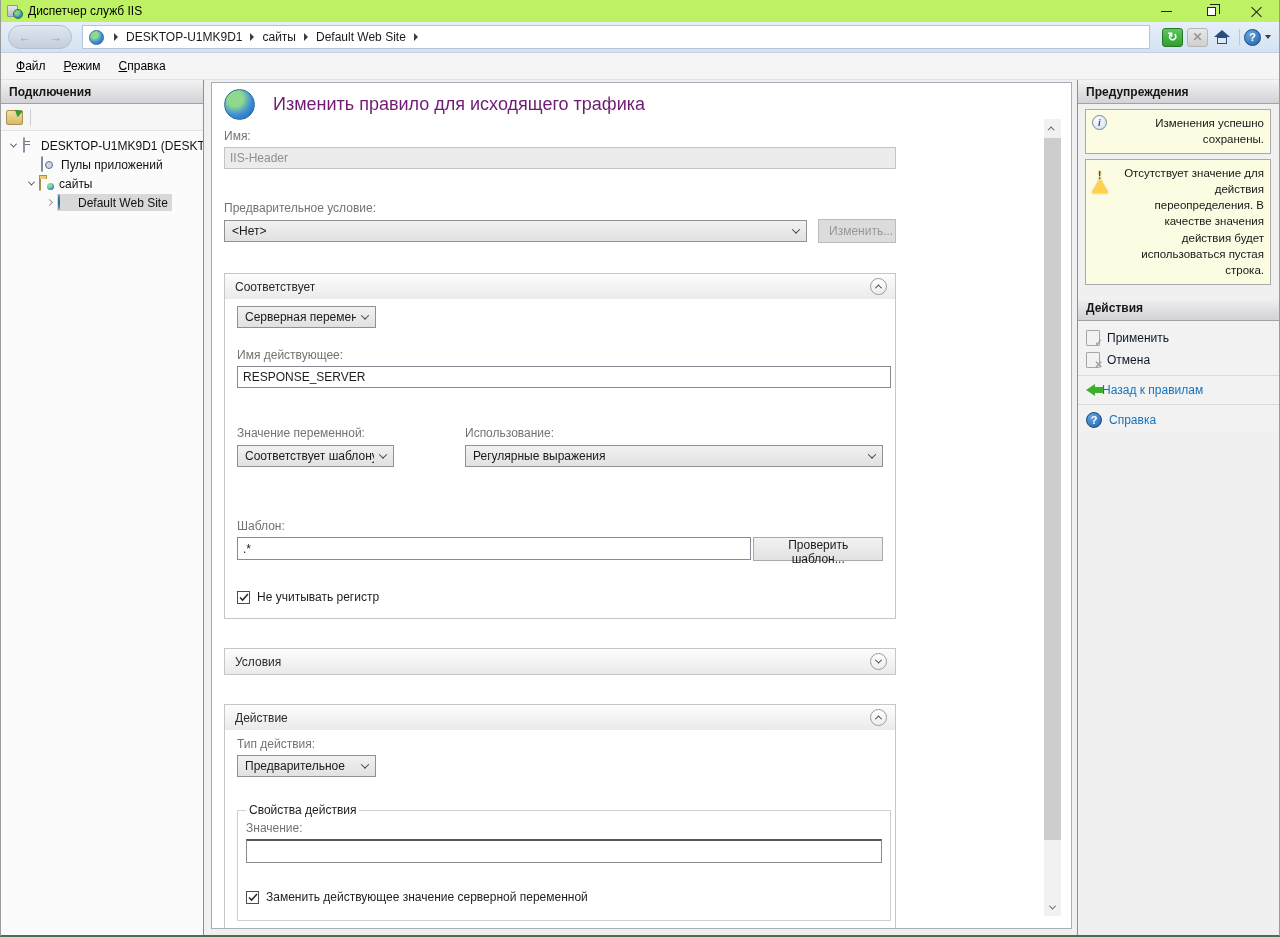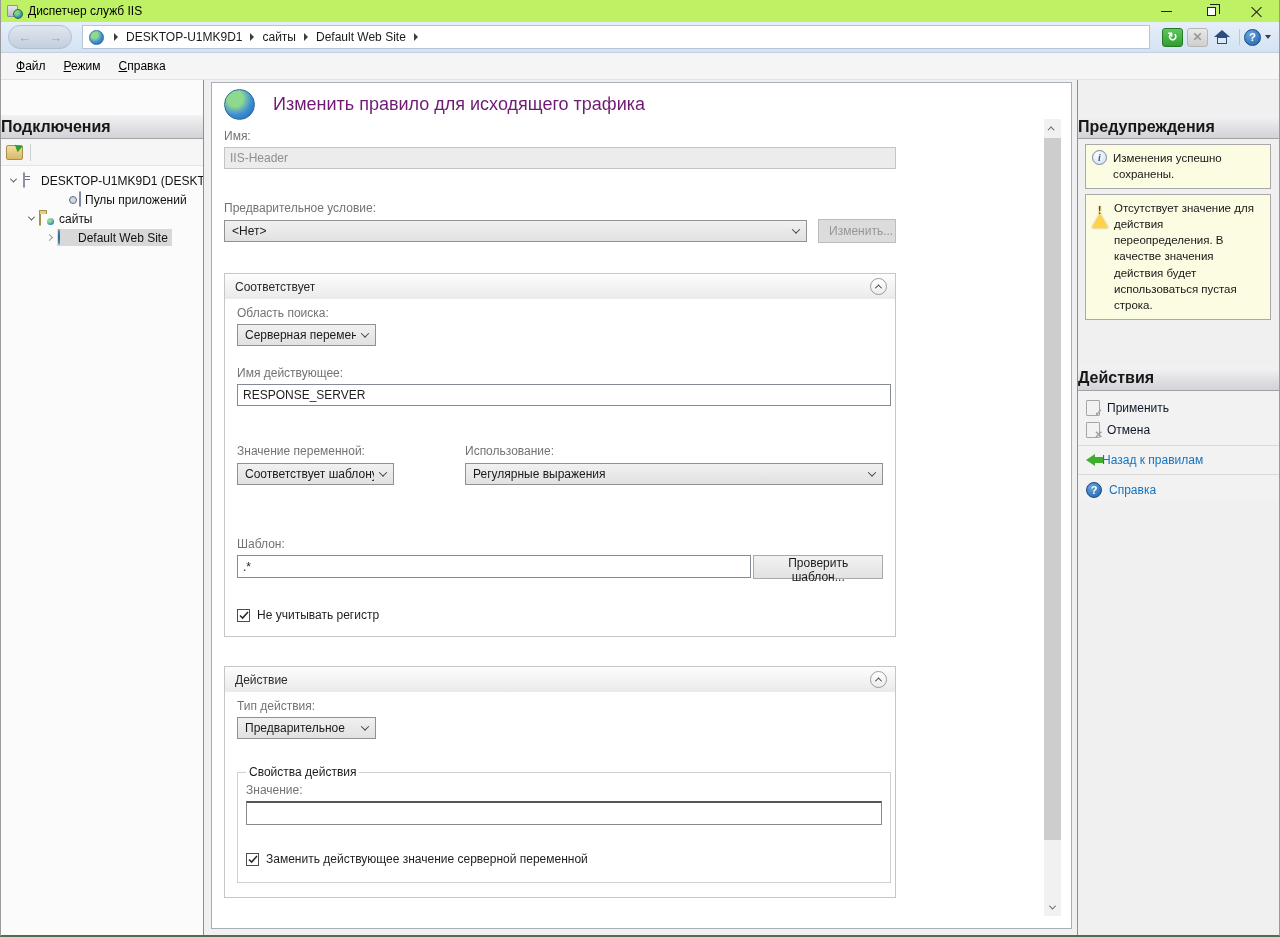--- a/index.html
+++ b/index.html
@@ -40,21 +40,21 @@
   .ico-help { width:17px; height:17px; border-radius:50%; background:radial-gradient(circle at 35% 30%, #6aa6e0, #1d5fa8); border:1px solid #164a85; color:#fff; font-weight:bold; font-size:11px; display:flex; align-items:center; justify-content:center; }
   .help-caret { width:0; height:0; border-top:4px solid #3c3c3c; border-left:3.5px solid transparent; border-right:3.5px solid transparent; margin-left:4px; }
 
   
   .menubar { height:27px; flex:0 0 auto; background:#f5f5f5; border-bottom:1px solid #e2e2e2; display:flex; align-items:center; padding-left:6px; }
   .menu-item { padding:4px 9px; color:#000; }
   .menu-item u { text-decoration:underline; }
 
   
   .app-body { flex:1 1 auto; display:flex; min-height:0; }
-  .panel-header { height:24px; background:linear-gradient(#f3f3f4,#d2d2d7); border-bottom:1px solid #a2a2a6; display:flex; align-items:center; font-weight:bold; font-size:16px; color:#161616; flex:0 0 auto;margin-top:35px; }
+  .panel-header { height:24px; background:linear-gradient(#f3f3f4,#d2d2d7); border-bottom:1px solid #a2a2a6; display:flex; align-items:center; padding-left:8px; font-weight:bold; font-size:12px; color:#161616; flex:0 0 auto; }
 
   
   .left-panel { width:203px; flex:0 0 auto; border-right:1px solid #8f8f8f; background:#fbfbfb; display:flex; flex-direction:column; overflow:hidden; }
   .conn-toolbar { height:27px; background:#f6f6f6; border-bottom:1px solid #e4e4e4; display:flex; align-items:center; padding-left:5px; flex:0 0 auto; }
   .save-conn-ico { width:17px; height:15px; background:linear-gradient(#f3dfa0,#d9b86a); border:1px solid #a98f4e; border-radius:2px; position:relative; }
   .save-conn-ico::after { content:''; position:absolute; right:1px; top:-3px; width:0; height:0; border-right:7px solid #2f9e2f; border-top:4px solid transparent; border-bottom:4px solid transparent; transform:rotate(40deg); }
   .tb-sep { width:1px; height:17px; background:#cfcfcf; margin-left:7px; }
   .tree { padding-top:5px; font-size:12px; color:#111; }
   .tree-row { height:19px; display:flex; align-items:center; white-space:nowrap; overflow:hidden; }
   .expander { width:16px; flex:0 0 auto; display:flex; align-items:center; justify-content:center; }
@@ -105,21 +105,21 @@
 
   
   .scrollbar { position:absolute; top:36px; right:10px; width:17px; height:797px; background:#f1f1f1; }
   .sb-btn { position:absolute; left:0; width:17px; height:18px; display:flex; align-items:center; justify-content:center; background:#f1f1f1; }
   .sb-btn .c { width:5px; height:5px; border-right:1.5px solid #5a5a5a; border-bottom:1.5px solid #5a5a5a; }
   .sb-btn.up { top:0; } .sb-btn.up .c { transform:rotate(-135deg) translateY(-2px); }
   .sb-btn.down { bottom:0; } .sb-btn.down .c { transform:rotate(45deg) translate(-1px,-1px); }
   .sb-thumb { position:absolute; left:0; top:19px; width:17px; height:702px; background:#cdcdcd; }
 
   
-  .right-panel { width:202px; flex:0 0 auto; border-left:1px solid #8f8f8f; background:#f0f0f0; display:flex; flex-direction:column; overflow:hidden; }
+  .right-panel { width:202px; flex:0 0 auto; border-left:1px solid #8f8f8f; background:#f0f0f0; display:flex; flex-direction:column; overflow:hidden;text-align:right; }
   .alert-box { margin:5px 8px 0 7px; background:#fcfce3; border:1px solid #a9a9a9; padding:5px 6px 6px 6px; display:flex; font-size:11.5px; line-height:1.4; color:#161616; }
   .alert-ico { flex:0 0 auto; margin-right:6px; }
   .info-circle { width:15px; height:15px; border-radius:50%; border:1px solid #7188a5; background:radial-gradient(circle at 35% 30%, #ffffff, #cfdced); color:#2c5f8f; font-weight:bold; font-size:10px; display:flex; align-items:center; justify-content:center; font-family:"Liberation Serif",serif; font-style:italic; }
   .warn-tri { width:0; height:0; border-left:8px solid transparent; border-right:8px solid transparent; border-bottom:14px solid #ffd24a; position:relative; filter:drop-shadow(0 0 1px #c9a227); }
   .warn-tri::after { content:'!'; position:absolute; left:-2px; top:2px; font-size:10px; font-weight:bold; color:#5a4a00; }
   .actions-header-wrap { margin-top:12px; }
   .actions-list { background:#f2f2f2; padding-top:6px; }
   .action-item { display:flex; align-items:center; padding:3px 8px; }
   .action-label { margin-left:7px; }
   .action-item.disabled .action-label { color:#0f172a; }
@@ -200,21 +200,21 @@
         <span class="tb-sep"></span>
       </div>
       <div class="tree">
         <div class="tree-row" style="padding-left:4px;">
           <span class="expander">
               <span class="chev down"></span>
             </span>
           <span class="ti"><span class="ico-server"></span></span>
           <span class="tree-label">DESKTOP-U1MK9D1 (DESKTOP</span>
         </div>
-        <div class="tree-row" style="padding-left:64px;text-align:right;">
+        <div class="tree-row" style="padding-left:40px;">
           <span class="ti"><span class="ico-apppool"></span></span>
           <span class="tree-label">Пулы приложений</span>
         </div>
         <div class="tree-row" style="padding-left:22px;">
           <span class="expander">
               <span class="chev down"></span>
             </span>
           <span class="ti"><span class="ico-folder"></span></span>
           <span class="tree-label">сайты</span>
         </div>
@@ -253,21 +253,20 @@
 
           
           <div class="section" style="margin-top:30px;">
             <div class="section-header">
               <span class="sh-label">Соответствует</span>
               <span class="sec-toggle">
                   <span class="c up"></span>
                 </span>
             </div>
             <div class="sec-body">
-              <label class="f-label">Область поиска:</label>
               <div class="selectbox" style="width:139px;">
                 <span class="sel-text">Серверная переменн</span>
                 <span class="dd-chev"></span>
               </div>
 
               <label class="f-label" style="margin-top:20px;">Имя действующее:</label>
               <input class="txt" style="width: 654px;" value="RESPONSE_SERVER">
 
               <div style="display:flex; margin-top:38px;">
                 <label class="f-label" style="width:228px; margin:0;">Значение переменной:</label>
@@ -295,20 +294,28 @@
                     <svg width="10" height="9" viewBox="0 0 10 9">
                       <path d="M1 4.5 L3.6 7 L9 1" stroke="#2b2b2b" stroke-width="1.6" fill="none"></path>
                     </svg>
                   </span>
                 <span>Не учитывать регистр</span>
               </div>
             </div>
           </div>
 
           
+          <div class="section" style="margin-top:29px;">
+            <div class="section-header">
+              <span class="sh-label">Условия</span>
+              <span class="sec-toggle">
+                  <span class="c down"></span>
+                </span>
+            </div>
+          </div>
 
           
           <div class="section" style="margin-top:29px;">
             <div class="section-header">
               <span class="sh-label">Действие</span>
               <span class="sec-toggle">
                   <span class="c up"></span>
                 </span>
             </div>
             <div class="sec-body">

